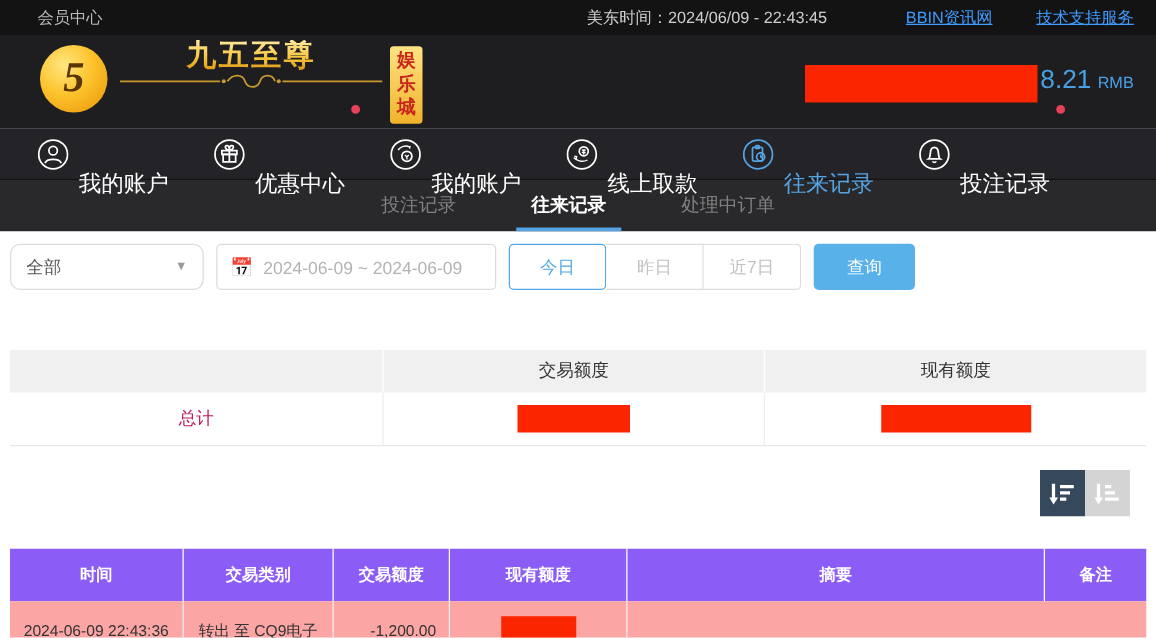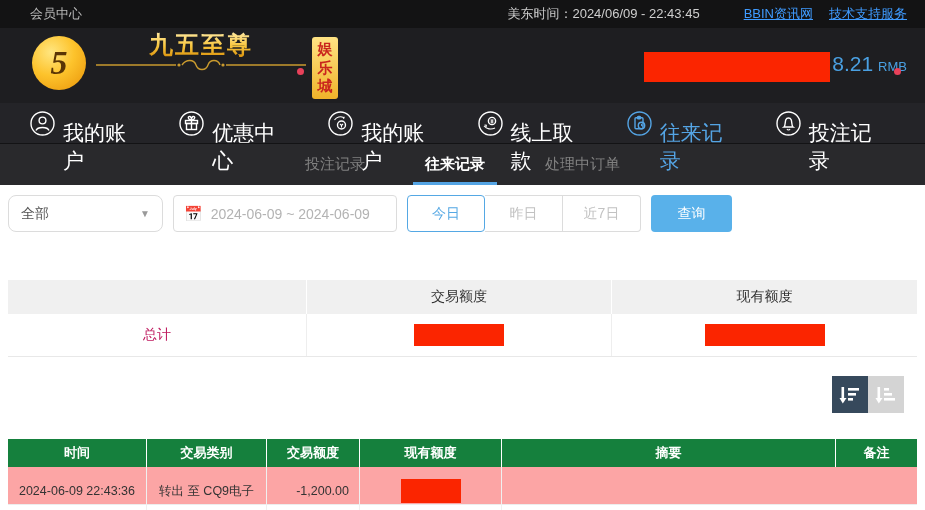--- a/index.html
+++ b/index.html
@@ -1,19 +1,19 @@
 <!DOCTYPE html>
 <html><head>
 <meta charset="utf-8">
 <style>
   * { margin:0; padding:0; box-sizing:border-box; }
   html,body { width:925px; height:510px; font-family:"Liberation Sans","DejaVu Sans",sans-serif; background:#fff; overflow:hidden; }
 
   
-  .topbar { height:28px; background:#131314; display:flex; align-items:center; padding:0 18px 0 30px; }
+  .topbar { height:28px; background:#131314; display:flex; align-items:center; padding:0 18px 0 30px;gap:19px; }
   .topbar .member { color:#b9b9b9; font-size:13px; }
   .topbar .spacer { flex:1; }
   .topbar .ettime { color:#cfcfcf; font-size:13px; margin-right:28px; }
   .topbar a.tblink { color:#3f9bff; font-size:13px; text-decoration:underline; margin-left:16px; cursor:pointer; }
 
   
   .header { height:75px; background:#1e1e21; position:relative; display:flex; align-items:center; }
   .logo { display:flex; align-items:flex-start; margin-left:32px; position:relative; }
   .logo-circle { width:54px; height:54px; border-radius:50%; margin-top:4px;
       background:radial-gradient(circle at 35% 30%, #ffe680 0%, #fdc32c 45%, #e89207 100%);
@@ -30,21 +30,21 @@
   .balance { position:absolute; right:18px; top:24px; display:flex; align-items:baseline;justify-content:space-between; }
   .redact { background:#fb2500; display:inline-block; }
   .balance .redact { width:186px; height:30px; align-self:center; }
   .balance .amount { color:#4aa0e2; font-size:21px; margin-left:2px; }
   .balance .cur { color:#4aa0e2; font-size:13px; margin-left:5px; }
 
   
   .nav { height:41px; background:#242428; display:flex; align-items:center; padding-left:30px; border-bottom:1px solid #131315; }
   .nav-item { display:flex; align-items:center; margin-right:36px; color:#fff; cursor:pointer; position:relative; }
   .nav-item .nicon { width:25px; height:25px; margin-right:8px; display:inline-flex; }
-  .nav-item .nlabel { font-size:21px;margin-top:48px; }
+  .nav-item .nlabel { font-size:18px;margin-top:48px; }
   .nav-item.active { color:#54a4e4; }
   .nav-dot { width:7px; height:7px; border-radius:50%; background:#e8415a; position:absolute; right:-12px; top:-3px; }
 
   
   .subnav { height:41px; background:#29292c; display:flex; justify-content:center; align-items:stretch; }
   .subtab { font-size:15px; color:#818181; display:flex; align-items:center; padding:0 12px; margin:0 18px; cursor:pointer; position:relative; }
   .subtab.active { color:#fff; font-weight:bold; }
   .subtab.active::after { content:""; position:absolute; left:0; right:0; bottom:0; height:3px; background:#54a4e4; }
 
   
@@ -73,21 +73,21 @@
   .sum-row .redact.r2 { width:120px; height:22px; }
 
   
   .sortbar { display:flex; justify-content:flex-end; padding-right:21px; margin-top:19px; }
   .sort-btn { width:36px; height:37px; display:flex; align-items:center; justify-content:center; cursor:pointer; }
   .sort-btn.desc { background:#36495c; }
   .sort-btn.asc  { background:#d4d4d4; }
 
   
   .records { margin:26px 8px 0 8px; }
-  .rec-header { display:grid; grid-template-columns:139px 120px 93px 142px 334px 81px; background:#15803d; height:28px; }
+  .rec-header { display:grid; grid-template-columns:139px 120px 93px 142px 334px 81px; background:#8b5cf6; height:42px; }
   .rec-header .hcell { display:flex; align-items:center; justify-content:center; color:#fff; font-size:13px; font-weight:bold; border-right:1px solid #fff; }
   .rec-header .hcell:last-child { border-right:none; }
   .rec-row { display:grid; grid-template-columns:139px 120px 93px 142px 334px 81px; height:38px; border-bottom:1px solid #ededed; background:#fca5a5; }
   .rec-row .cell { display:flex; align-items:center; justify-content:center; color:#333; font-size:12.5px; border-right:1px solid #f0f0f0; overflow:hidden; }
   .rec-row .cell:last-child { border-right:none; }
   .rec-row .cell.amount { justify-content:flex-end; padding-right:10px; }
   .rec-row .cell.summary { justify-content:flex-start; padding-left:10px; font-size:13px; }
   .rec-row .redact.r3 { width:60px; height:24px; }
 </style>
 </head>

